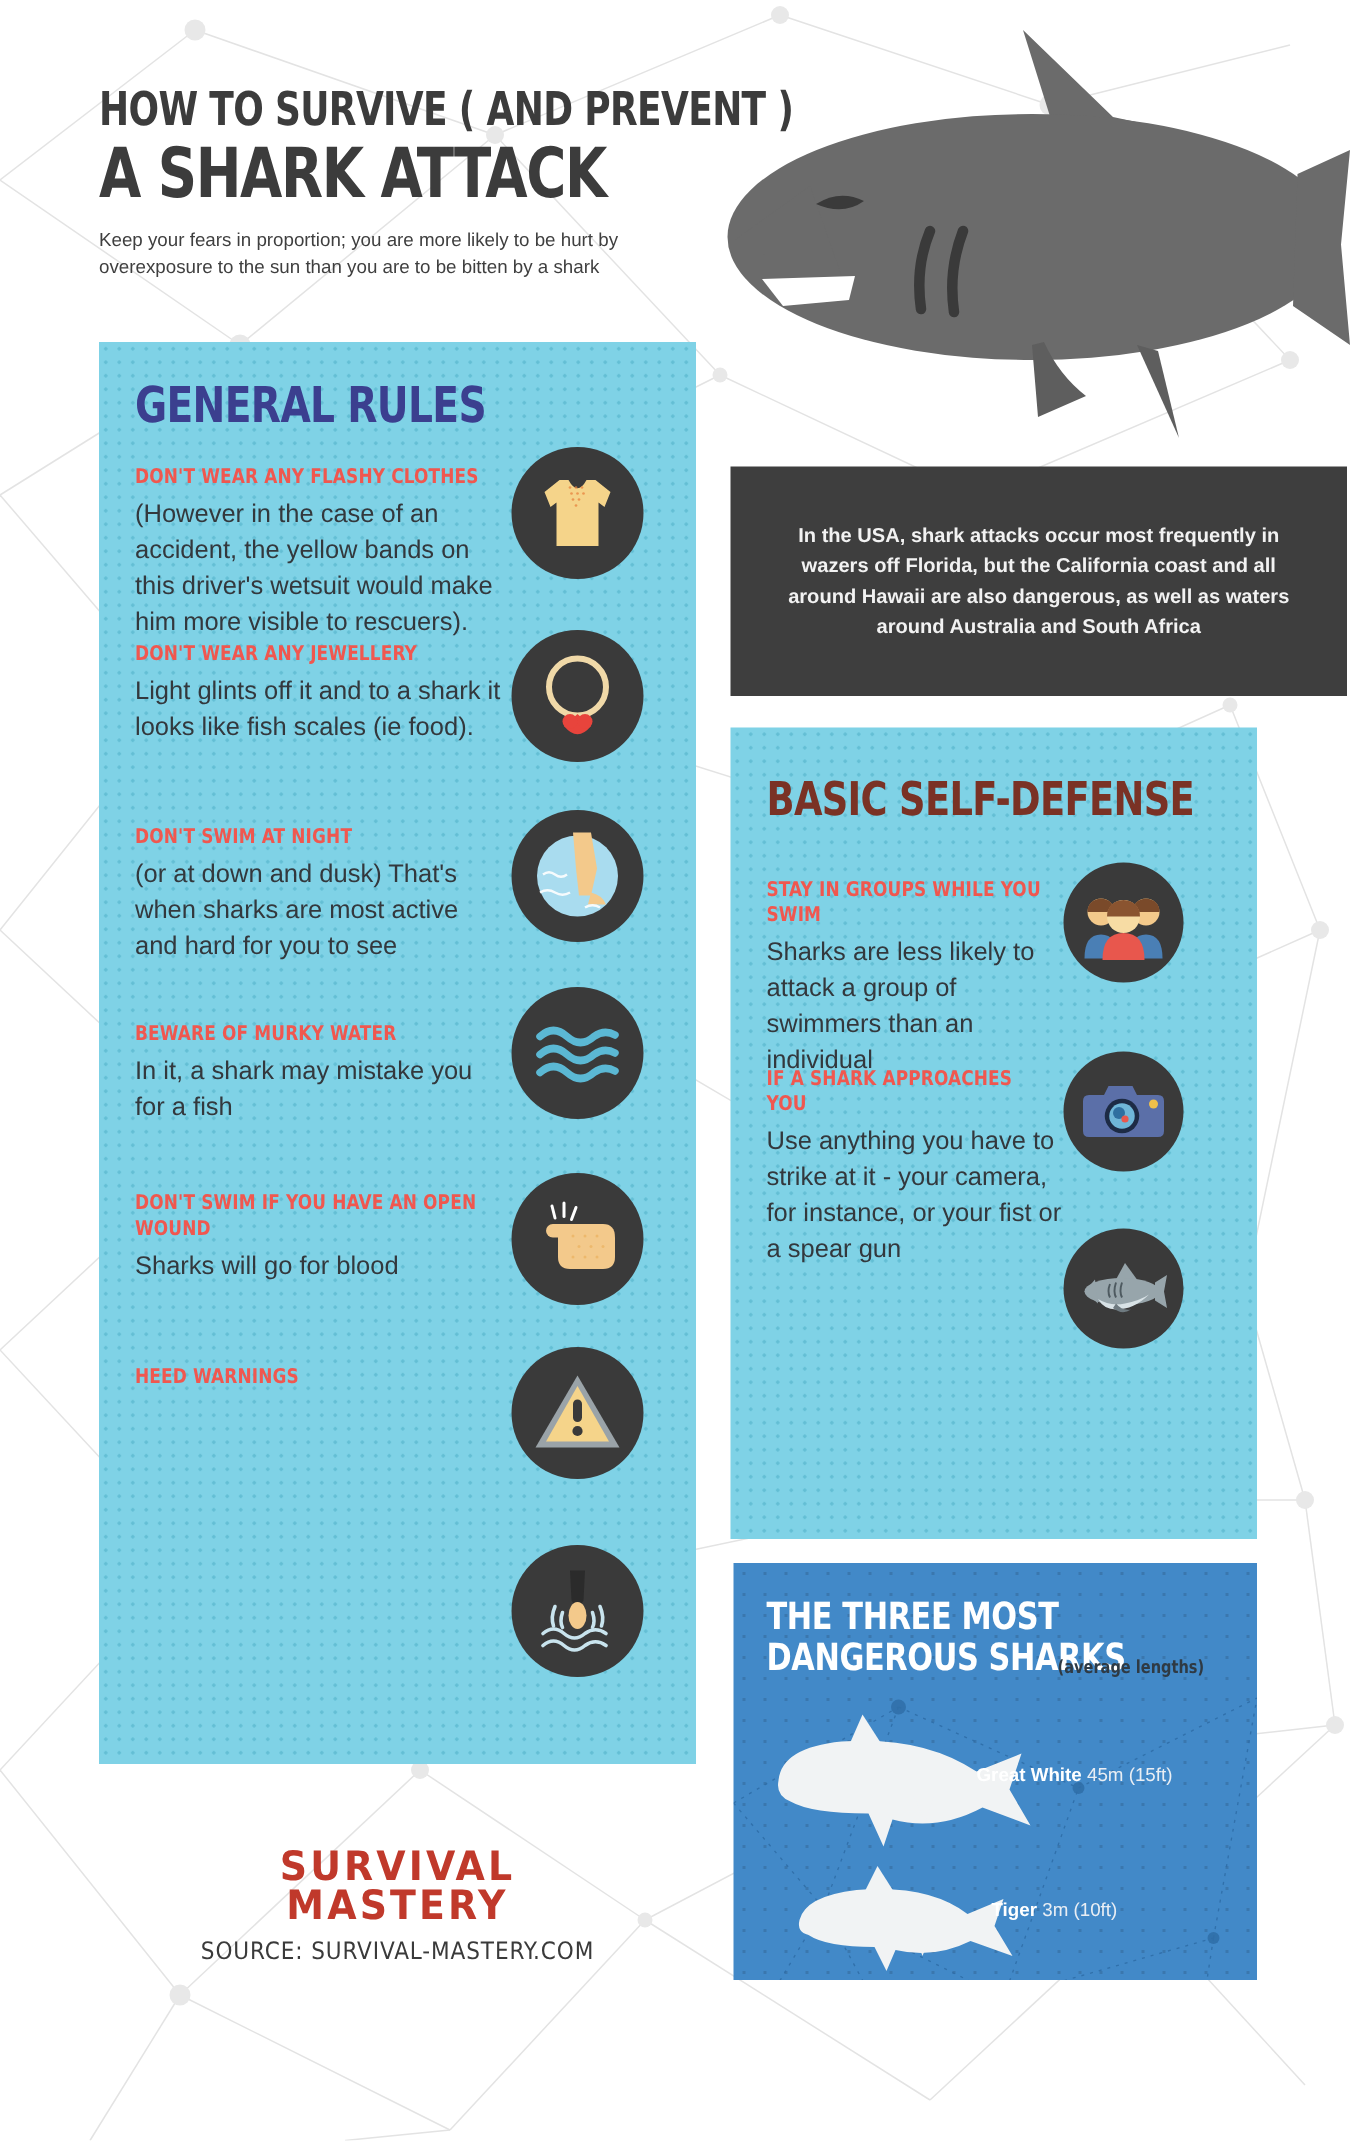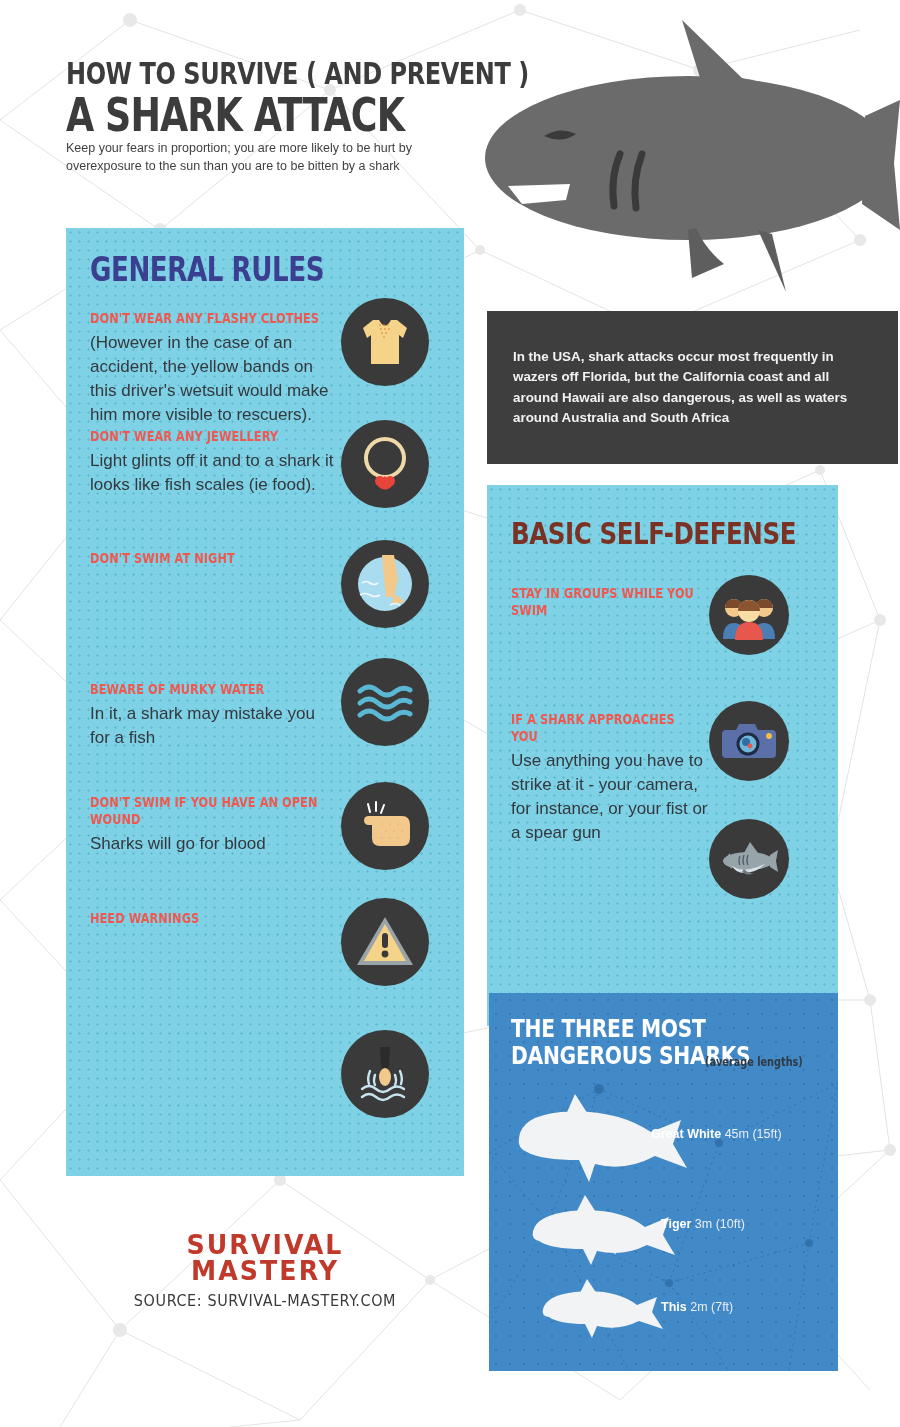--- a/index.html
+++ b/index.html
@@ -47,20 +47,21 @@
     font-size: 46px;
     letter-spacing: -1px;
     color: #3c3c3c;
     line-height: 1.05;
     margin-top: 2px;
     transform: scaleX(0.88);
     transform-origin: left center;
     white-space: nowrap;
   }
   .subtitle {
+    margin-top: 12px;
     font-size: 12.5px;
     line-height: 1.45;
     color: #3f3f3f;
     width: 400px;
   }
 
   
   .shark-hero {
     position: absolute;
     left: 470px; top: 8px;
@@ -124,40 +125,40 @@
     justify-content: center;
   }
   #general-rules-panel .icon-circle { left: 275px; width: 88px; height: 88px; }
 
   
   #usa-fact-box {
     position: absolute;
     left: 487px; top: 311px;
     width: 411px; height: 153px;
     background: #3e3e3e;
-    display: flex; align-items: center;
+    display: flex; align-items: center; text-align: center;
   }
   #usa-fact-text {
     color: #f2f2f2;
     font-size: 13.4px;
     font-weight: bold;
     line-height: 1.5;
     padding: 0 26px;
   }
 
   
   #self-defense-panel { left: 487px; top: 485px; width: 351px; height: 541px; }
   #self-defense-panel .rule { width: 200px; left: 24px; }
   #self-defense-panel .icon-circle { left: 222px; width: 80px; height: 80px; }
 
   
   #dangerous-sharks-panel {
     position: absolute;
-    left: 489px; top: 993px;
-    width: 349px; height: 378px;
+    left: 489px; top: 1042px;
+    width: 349px; height: 278px;
     background-color: #4289c8;
     background-image: radial-gradient(#3a77ae 1px, transparent 1.1px);
     background-size: 14px 14px;
     overflow: hidden;
   }
   #sharks-title {
     position: absolute; left: 22px; top: 22px;
     font-family: "DejaVu Sans Condensed", "Liberation Sans Narrow", "Liberation Sans", sans-serif;
     font-weight: bold; font-size: 25px; line-height: 1.08;
     color: #ffffff; letter-spacing: -0.3px;
@@ -347,20 +348,21 @@
       <svg width="54" height="58" viewBox="0 0 54 58">
         <ellipse cx="27" cy="23" rx="19" ry="19" fill="none" stroke="#f0d9a8" stroke-width="4"></ellipse>
         <path d="M27 41 L36 49 Q27 60 18 49 Z" fill="#e8443c"></path>
         <circle cx="22" cy="46" r="5" fill="#e8443c"></circle>
         <circle cx="32" cy="46" r="5" fill="#e8443c"></circle>
       </svg>
     </div>
 
     <div class="rule" style="top:322px">
       <div class="rule-title">DON'T SWIM AT NIGHT</div>
+      <div class="rule-body">(or at down and dusk) That's when sharks are most active and hard for you to see</div>
     </div>
     <div class="icon-circle" style="top:312px">
       <svg width="62" height="62" viewBox="0 0 62 62">
         <circle cx="31" cy="31" r="27" fill="#a9dcef"></circle>
         <path d="M28 2 L40 2 L44 26 L40 44 L32 44 L30 26 Z" fill="#f3c98b"></path>
         <path d="M40 42 Q48 44 50 50 L38 50 Z" fill="#f3c98b"></path>
         <g stroke="#ffffff" stroke-width="1.6" fill="none" opacity="0.9">
           <path d="M8 30 q4 -3 8 0 t8 0"></path>
           <path d="M6 42 q5 -3 10 0 t10 0"></path>
           <path d="M36 52 q5 -3 10 0"></path>
@@ -440,20 +442,21 @@
   <div id="usa-fact-box">
     <div id="usa-fact-text">In the USA, shark attacks occur most frequently in wazers off Florida, but the California coast and all around Hawaii are also dangerous, as well as waters around Australia and South Africa</div>
   </div>
 
   <div id="self-defense-panel" class="panel-blue-light">
 
     <div id="self-defense-title" class="section-head">BASIC SELF-DEFENSE</div>
 
     <div class="rule" style="top:100px">
       <div class="rule-title">STAY IN GROUPS WHILE YOU SWIM</div>
+      <div class="rule-body">Sharks are less likely to attack a group of swimmers than an individual</div>
     </div>
     <div class="icon-circle" style="top:90px">
       <svg width="56" height="52" viewBox="0 0 56 52">
         <circle cx="13" cy="19" r="9" fill="#f3c98b"></circle>
         <path d="M13 10 q-9 1 -9 9 l18 0 q0 -8 -9 -9 Z" fill="#7a4a2a"></path>
         <path d="M2 50 q0 -16 11 -16 q11 0 11 16 Z" fill="#4a7fb5"></path>
         <circle cx="43" cy="19" r="9" fill="#f3c98b"></circle>
         <path d="M43 10 q-9 1 -9 9 l18 0 q0 -8 -9 -9 Z" fill="#7a4a2a"></path>
         <path d="M32 50 q0 -16 11 -16 q11 0 11 16 Z" fill="#4a7fb5"></path>
         <circle cx="28" cy="22" r="11" fill="#f7dca4"></circle>

